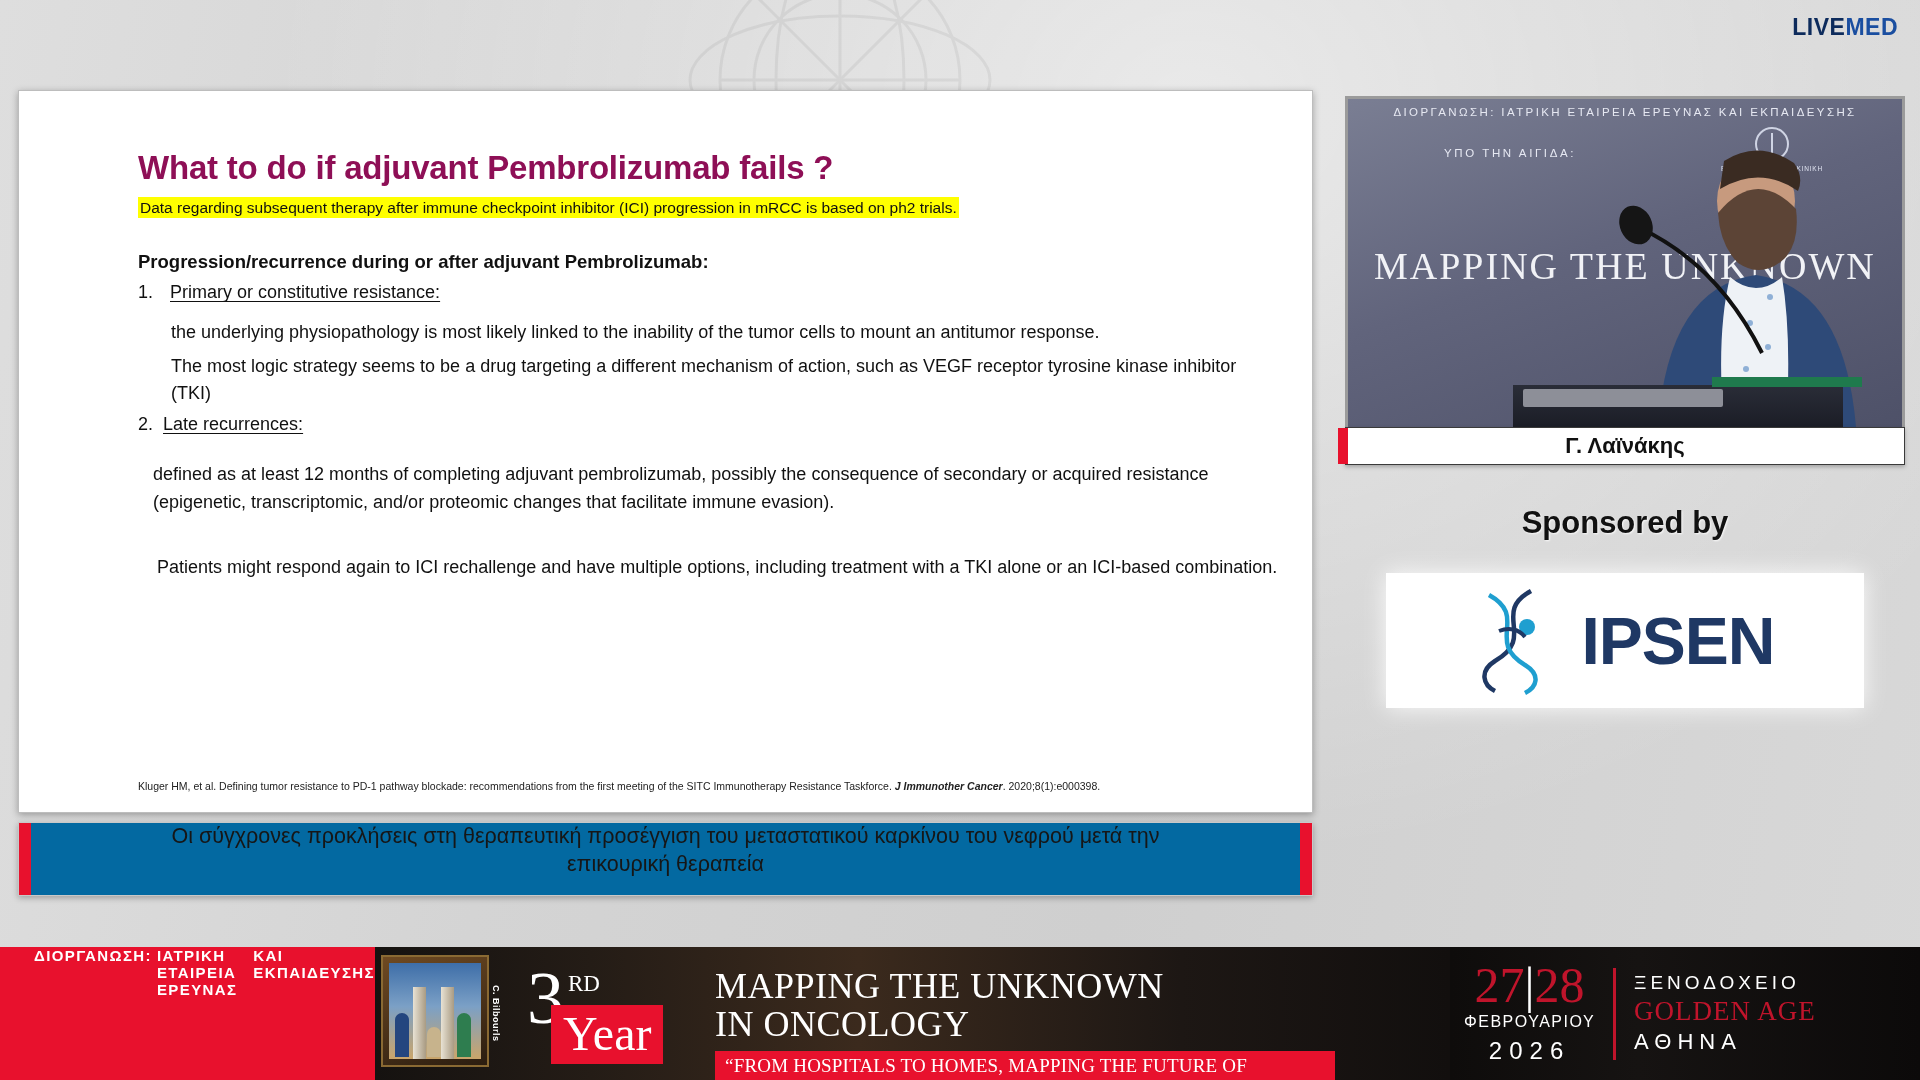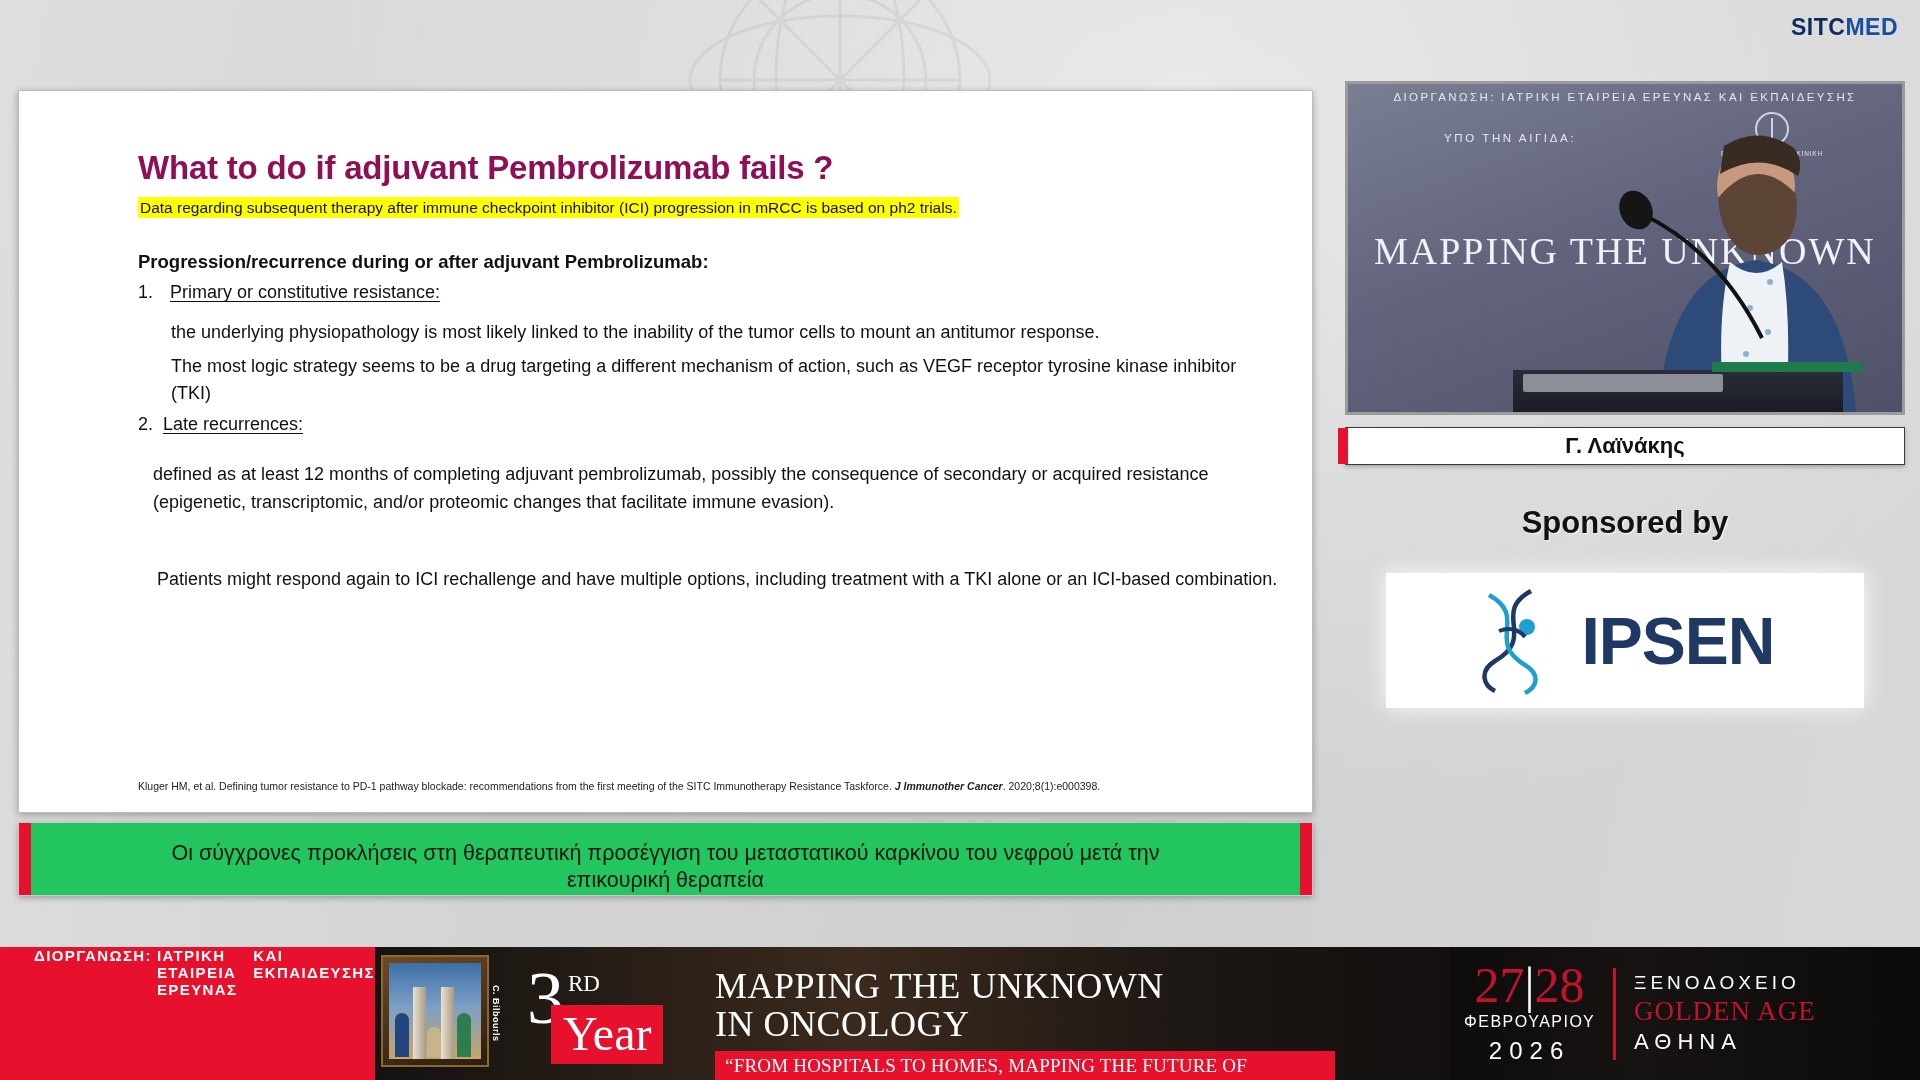--- a/index.html
+++ b/index.html
@@ -56,49 +56,49 @@
     display:flex; gap:10px;
   }
   .num-item .num { min-width:22px; }
   .num-item .txt { text-decoration:underline; text-underline-offset:3px; }
   .num-item.tight .num { min-width:0; }
   .para {
     margin-left:118px; margin-top:16px;
     font-size:18px; line-height:1.53; color:#111;
   }
   .para.p2 { margin-left:100px; margin-top:26px; }
-  .para.p3 { margin-left:104px; margin-top:50px; }
+  .para.p3 { margin-left:104px; margin-top:38px; }
   .para.nomargin-top { margin-top:2px; }
 
   .citation {
     position:absolute; left:119px; bottom:18px; right:30px;
     font-size:10.5px; color:#222; line-height:1.3;
   }
   .citation i { font-style:italic; font-weight:bold; }
 
   
   #caption-bar {
     position:absolute; left:18px; top:822px; width:1295px; height:74px;
-    background:#22c55e; border:1px solid #c8c8c8;
+    background:#0369a1; border:1px solid #c8c8c8;
     box-shadow:0 2px 6px rgba(0,0,0,0.28);
-    display:flex; align-items:flex-end; justify-content:center;
+    display:flex; align-items:flex-start; justify-content:center;
   }
   #caption-bar::before, #caption-bar::after {
     content:""; position:absolute; top:0; bottom:0; width:12px; background:#e8112d;
   }
   #caption-bar::before { left:0; }
   #caption-bar::after { right:0; }
   #caption-text {
     font-size:21.5px; color:#161616; text-align:center; line-height:1.28;
     max-width:1130px; padding:0 26px;
   }
 
   
   #video-wrap {
-    position:absolute; left:1345px; top:81px; width:560px; height:334px;
+    position:absolute; left:1345px; top:96px; width:560px; height:334px;
     background:#701a75; border:3px solid #9b9b9b;
     overflow:hidden;
   }
   #video {
     position:absolute; inset:0;
     background:
       linear-gradient(160deg,#7a7e93 0%,#61647c 45%,#4e5168 100%);
   }
   #vid-banner-top {
     position:absolute; left:0; right:0; top:7px; text-align:center;
@@ -262,21 +262,21 @@
     <circle cx="300" cy="230" r="120"></circle>
     <circle cx="300" cy="230" r="86"></circle>
     <path d="M180 230 L420 230 M300 110 L300 350"></path>
     <path d="M215 145 L385 315 M385 145 L215 315"></path>
     <ellipse cx="300" cy="230" rx="150" ry="64"></ellipse>
     <ellipse cx="300" cy="230" rx="64" ry="150"></ellipse>
   </g>
 </svg>
 
 <div id="livemed">
-  <span>SITC</span><span class="med">MED</span>
+  <span>LIVE</span><span class="med">MED</span>
 </div>
 
 <div id="slide">
   <div id="slide-inner">
 
     <div class="slide-title">What to do if adjuvant Pembrolizumab fails ?</div>
 
     <div><span class="hl-line">Data regarding subsequent therapy after immune checkpoint inhibitor (ICI) progression in mRCC is based on ph2  trials.</span></div>
 
     <div class="body-head">Progression/recurrence during or after adjuvant Pembrolizumab:</div>

